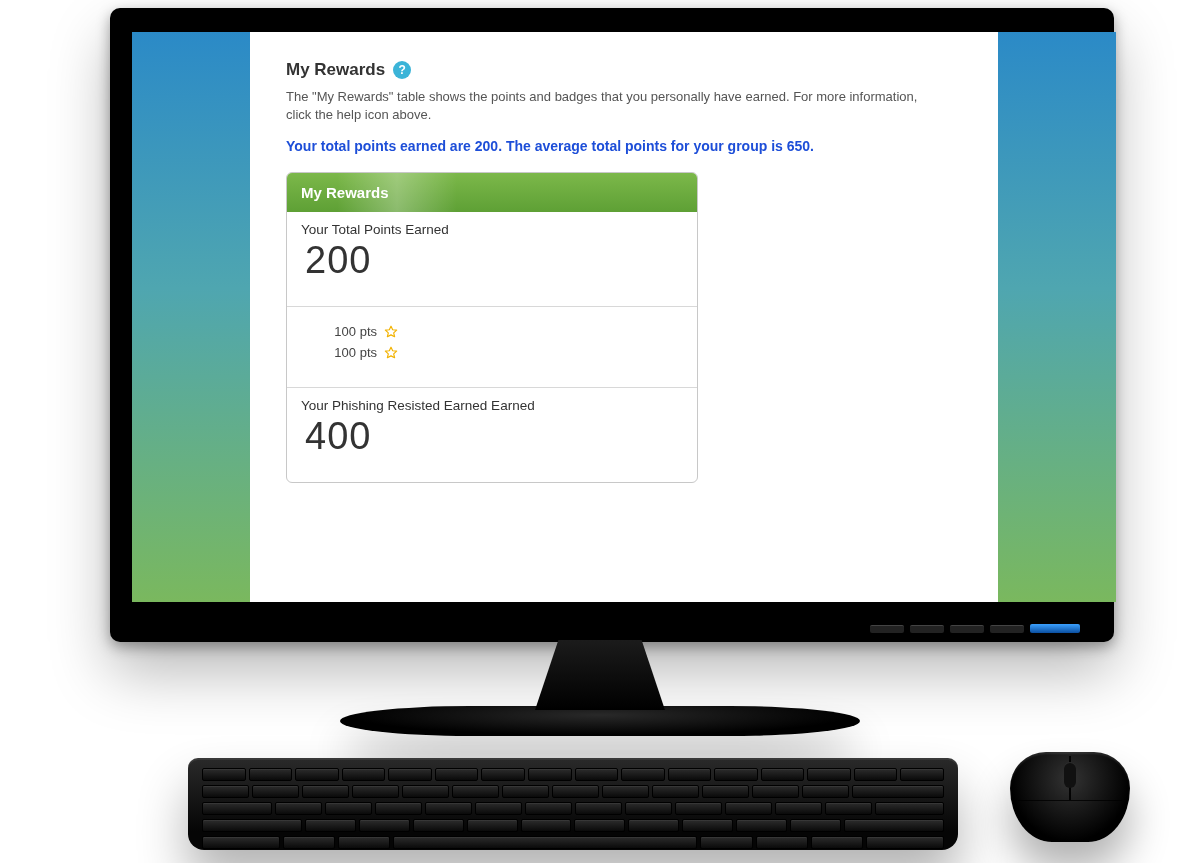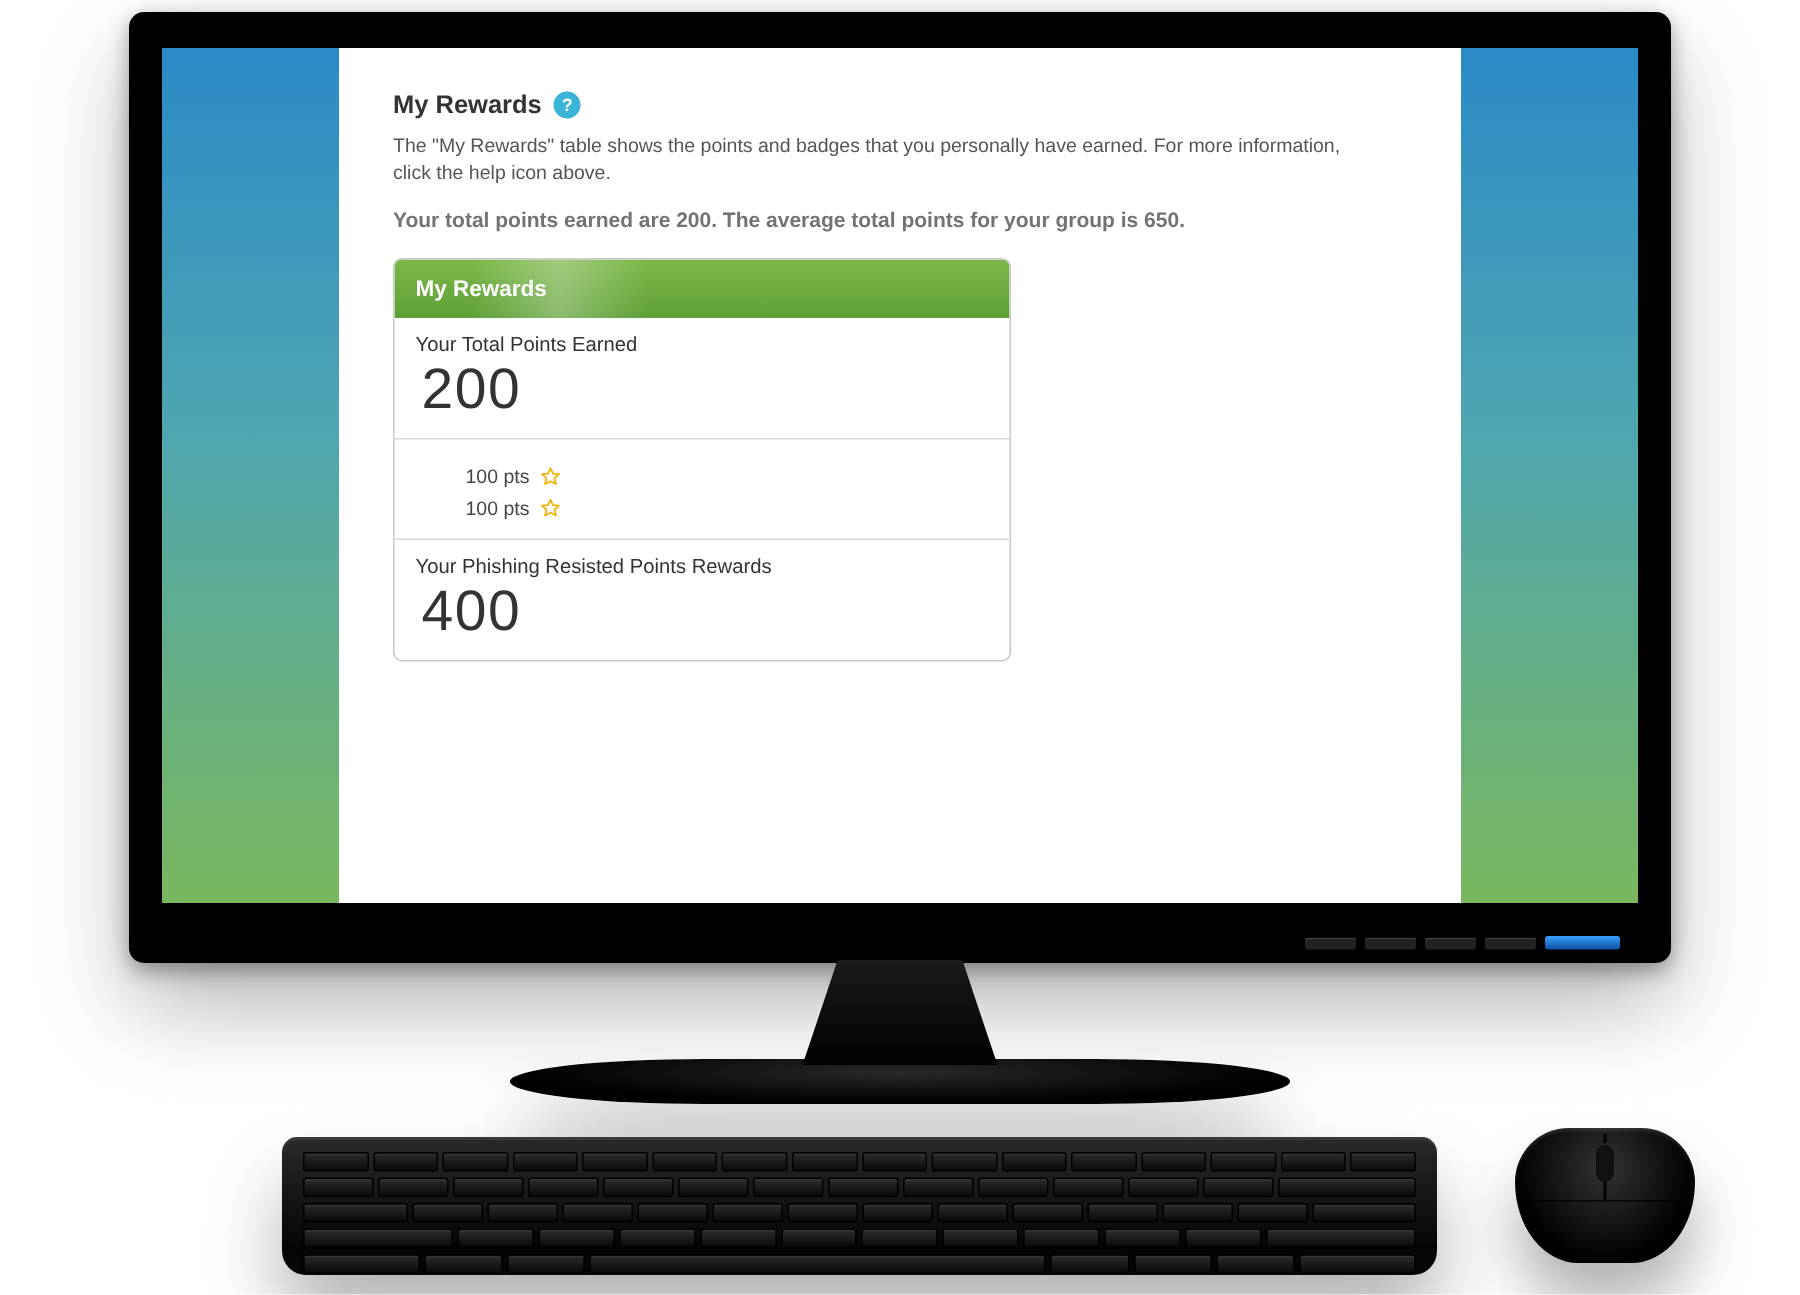--- a/index.html
+++ b/index.html
@@ -17,20 +17,21 @@
     position: absolute;
     left: 86px;
     top: 8px;
     width: 1028px;
   }
   .monitor-bezel {
     background: #000;
     border-radius: 10px;
     padding: 24px 22px 40px 22px;
     box-shadow: 0 30px 60px rgba(0,0,0,0.28), 0 5px 14px rgba(0,0,0,0.35);
+    margin-left: 24px;
   }
   .screen {
     width: 984px;
     height: 570px;
     position: relative;
     overflow: hidden;
     background: #fff;
   }
   .side-grad {
     position: absolute;
@@ -54,21 +55,21 @@
 
   .title-row { display: flex; align-items: center; gap: 8px; }
   .page-title { font-size: 17px; font-weight: bold; color: #333; }
   .help-badge {
     width: 18px; height: 18px; border-radius: 50%;
     background: #3bb4d8; color: #fff; font-size: 12px; font-weight: bold;
     display: inline-flex; align-items: center; justify-content: center;
     cursor: pointer;
   }
   .subtext { font-size: 13px; color: #555; margin-top: 8px; line-height: 1.4; max-width: 640px; }
-  .summary-line { font-size: 14px; font-weight: bold; color: #737373; margin-top: 14px; }
+  .summary-line { font-size: 14px; font-weight: bold; color: #1d4ed8; margin-top: 14px; }
 
   .card {
     width: 412px;
     margin-top: 18px;
     border: 1px solid #c8c8c8;
     border-radius: 6px;
     overflow: hidden;
     background: #fff;
   }
   .card-header {
@@ -81,21 +82,21 @@
   }
   .card-header::after {
     content: "";
     position: absolute;
     top: 0; left: 50px;
     width: 120px; height: 100%;
     background: linear-gradient(90deg, rgba(255,255,255,0) 0%, rgba(255,255,255,0.28) 50%, rgba(255,255,255,0) 100%);
     pointer-events: none;
   }
   .card-section {
-    padding: 10px 14px 10px 14px;
+    padding: 10px 14px 24px 14px;
     border-bottom: 1px solid #d8d8d8;
     position: relative;
   }
   .card-section:last-child { border-bottom: none; }
   .sec-label { font-size: 13.5px; color: #333; }
   .big-num { font-size: 38px; color: #333; margin-top: 2px; padding-left: 4px; letter-spacing: 1px; }
   .trophy-wrap { margin-top: 6px; padding-left: 4px; }
   .lesson-table { width: 100%; margin-top: 4px; }
   .lesson-row { display: flex; align-items: center; padding: 3px 0 3px 12px; font-size: 13px; color: #444; }
   .lesson-name { flex: 1; }
@@ -231,21 +232,21 @@
   <span class="star">
     <svg width="14" height="14" viewBox="0 0 24 24">
       <path d="M12 2l2.9 6.2 6.8.6-5.1 4.6 1.6 6.7L12 16.9 5.8 20.1l1.6-6.7L2.3 8.8l6.8-.6z" fill="none" stroke="#f2b200" stroke-width="2" stroke-linejoin="round"></path>
     </svg>
   </span>
 </div>
               </div>
           </div>
 
           <div class="card-section">
-            <div class="sec-label">Your Phishing Resisted Points Rewards</div>
+            <div class="sec-label">Your Phishing Resisted Earned Earned</div>
             <div class="big-num">400</div>
           </div>
 
         </div>
       </div>
     </div>
 
     <div class="bezel-buttons">
       <div class="bezel-btn"></div>
       <div class="bezel-btn"></div>

